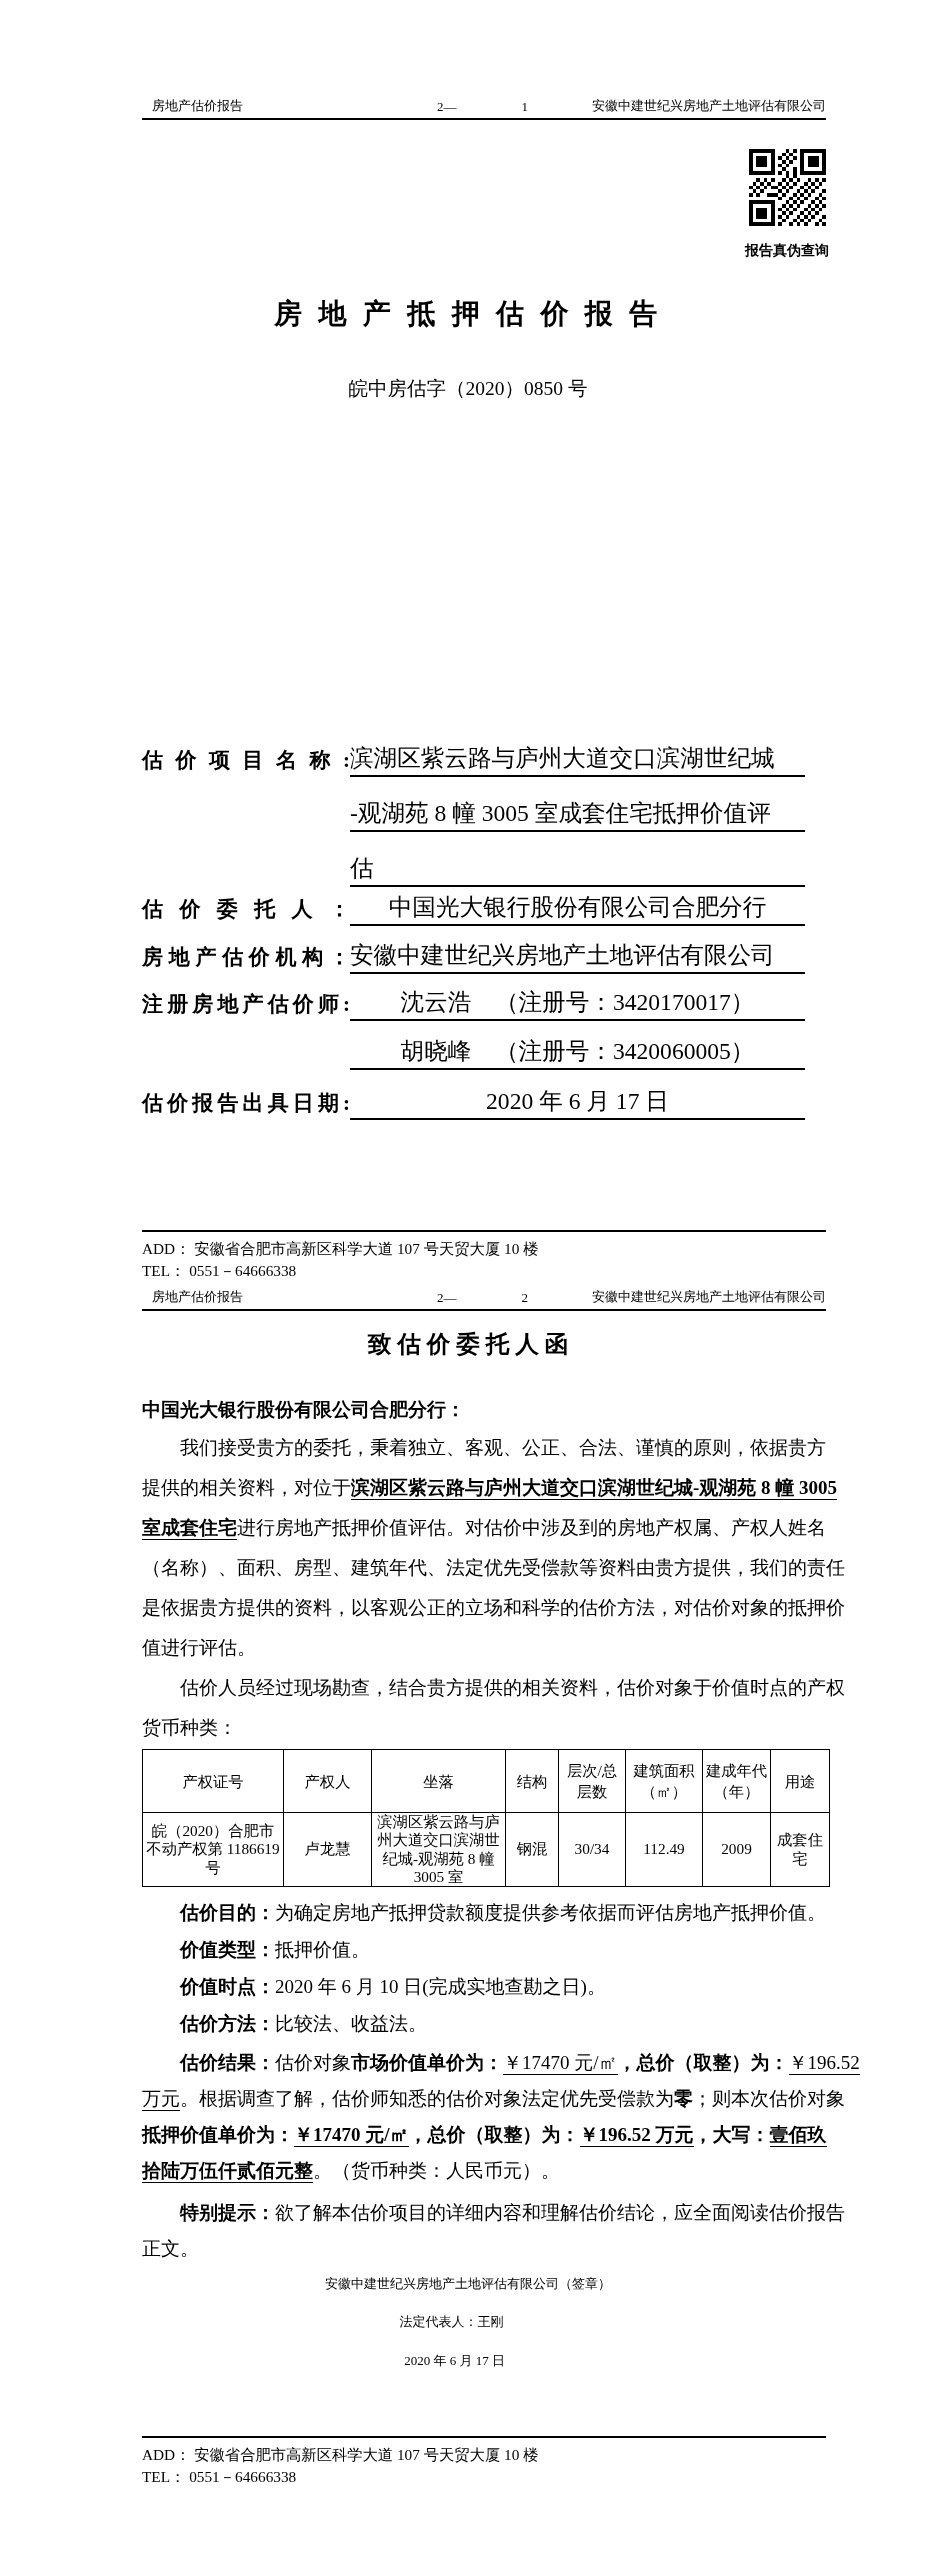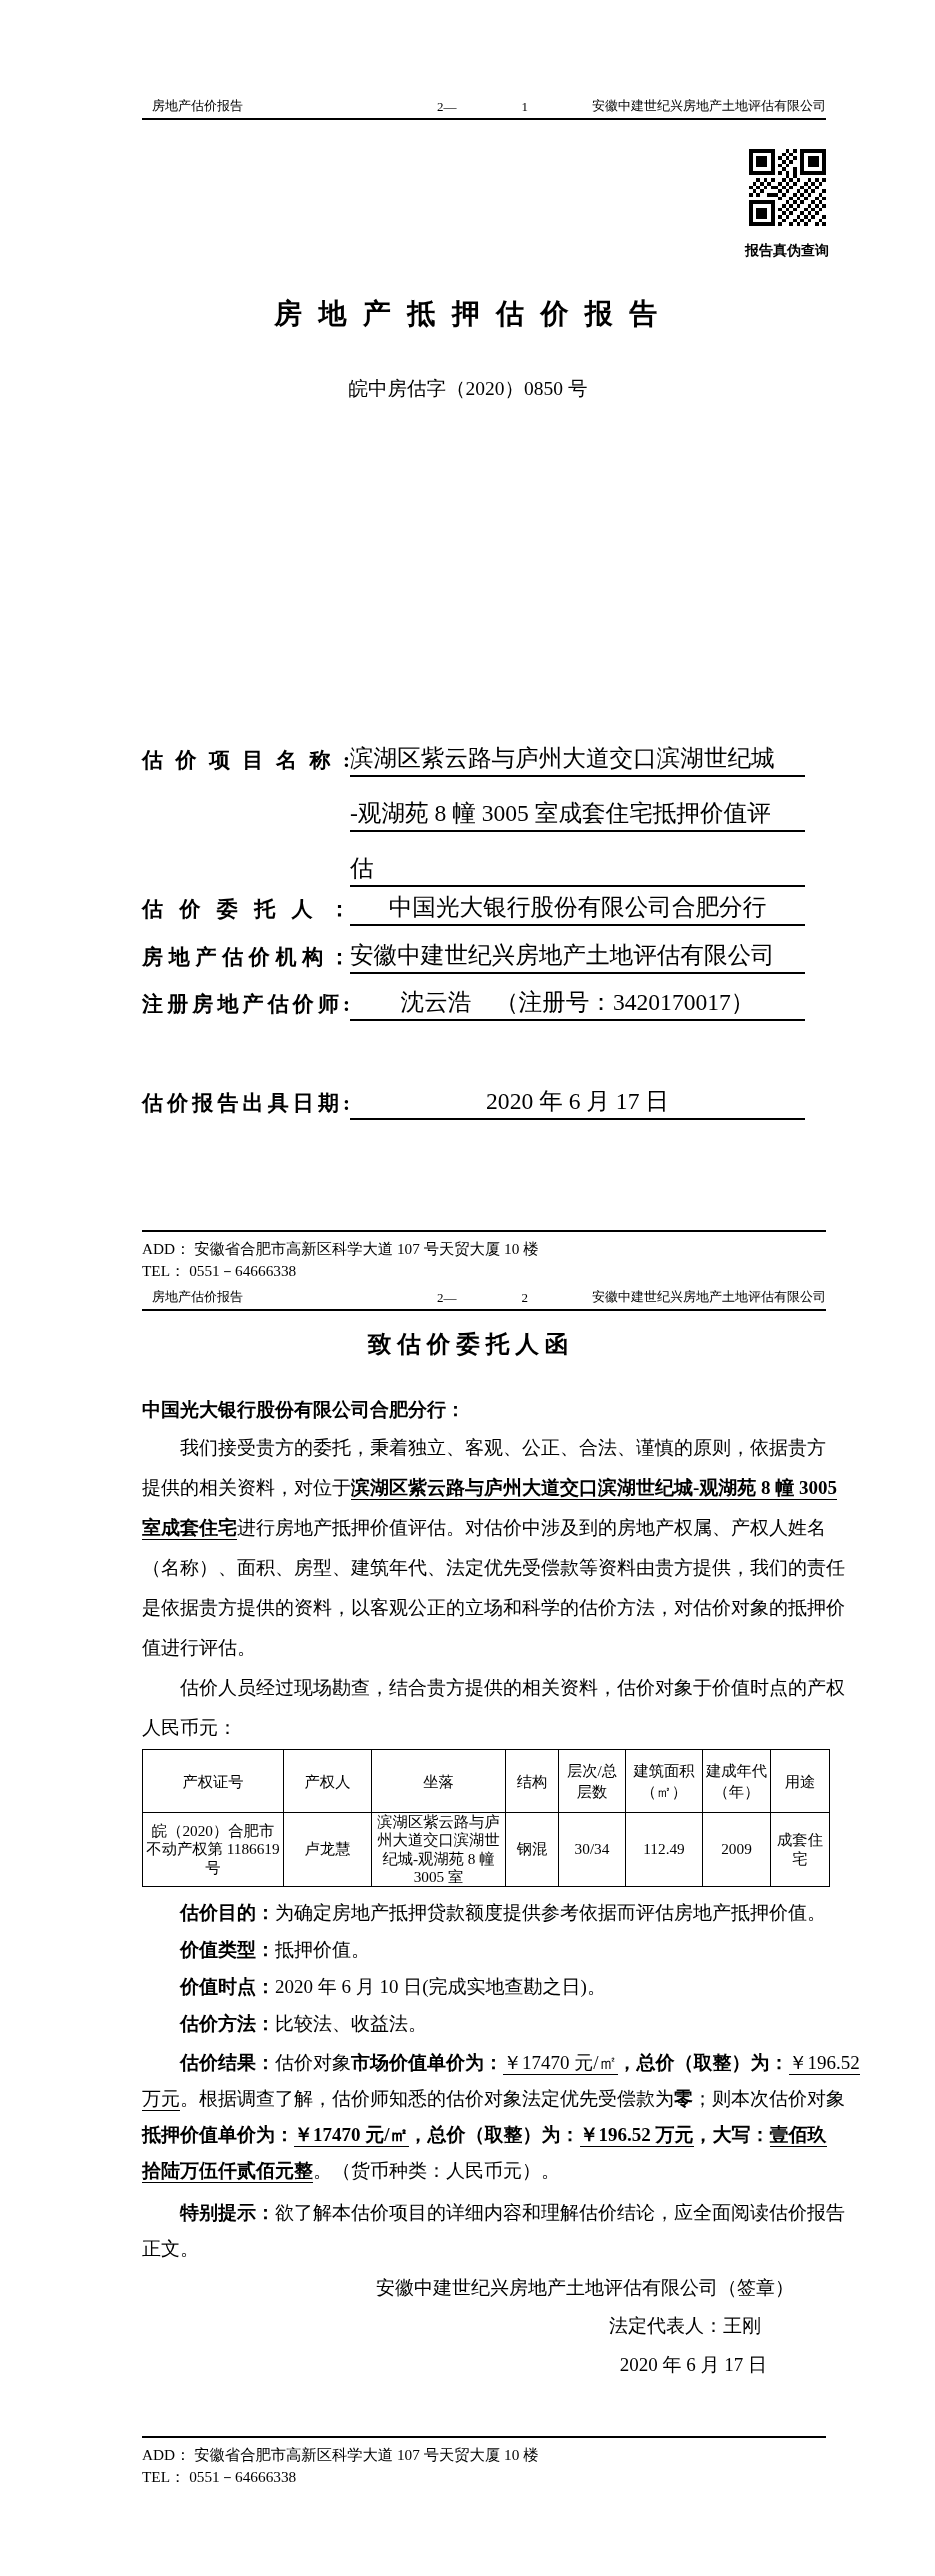--- a/index.html
+++ b/index.html
@@ -52,21 +52,21 @@
   .u { border-bottom:1.8px solid #000; padding-bottom:1.2px; }
 
   
   table.ptable { position:absolute; left:142px; top:1749px; width:687px; border-collapse:collapse; table-layout:fixed; font-size:15.3px; }
   .ptable th, .ptable td { border:1.2px solid #000; text-align:center; vertical-align:middle; font-weight:400; padding:0 2.4px; }
   .ptable thead tr { height:63px; }
   .ptable tbody tr { height:74px; }
   .ptable th { line-height:21px; }
   .ptable td { line-height:18.3px; }
 
-  .signoff { left:142px; width:684px; font-size:19px; text-align:right; white-space:nowrap; position:absolute; }
+  .signoff { left:142px; width:684px; font-size:13px; text-align:center; white-space:nowrap; position:absolute; }
   .so-company { top:2275px; padding-right:32px; }
   .so-rep     { top:2313px; padding-right:65px; }
   .so-date    { top:2352px; padding-right:59px; }
 </style>
 </head>
 <body>
 
 <div class="hdr" style="top:99px">
   <span class="h-left">房地产估价报告</span>
   <span class="h-center">
@@ -122,20 +122,21 @@
     <div class="f-row">
       <span class="f-label">房地产估价机构：</span>
       <div class="f-value a-left">安徽中建世纪兴房地产土地评估有限公司</div>
     </div>
     <div class="f-row">
       <span class="f-label">注册房地产估价师:</span>
       <div class="f-value a-center">沈云浩　（注册号：3420170017）</div>
     </div>
     <div class="f-row">
       <span class="f-label"></span>
+      <div class="f-value a-center">胡晓峰　（注册号：3420060005）</div>
     </div>
     <div class="f-row">
       <span class="f-label">估价报告出具日期:</span>
       <div class="f-value a-center">2020 年 6 月 17 日</div>
     </div>
   </div>
 
 <div class="pfoot" style="top:1230px">
   <div>ADD： 安徽省合肥市高新区科学大道 107 号天贸大厦 10 楼</div>
   <div>TEL： 0551－64666338</div>
@@ -154,21 +155,21 @@
 <div class="abs salut">中国光大银行股份有限公司合肥分行：</div>
 
 <div class="blk lh68" style="top:1428px">
     <div class="tline"><span>　　我们接受贵方的委托，秉着独立、客观、公正、合法、谨慎的原则，依据贵方</span></div>
     <div class="tline"><span>提供的相关资料，对位于</span><span class="b u">滨湖区紫云路与庐州大道交口滨湖世纪城-观湖苑 8 幢 3005</span></div>
     <div class="tline"><span class="b u">室成套住宅</span><span>进行房地产抵押价值评估。对估价中涉及到的房地产权属、产权人姓名</span></div>
     <div class="tline"><span>（名称）、面积、房型、建筑年代、法定优先受偿款等资料由贵方提供，我们的责任</span></div>
     <div class="tline"><span>是依据贵方提供的资料，以客观公正的立场和科学的估价方法，对估价对象的抵押价</span></div>
     <div class="tline"><span>值进行评估。</span></div>
     <div class="tline"><span>　　估价人员经过现场勘查，结合贵方提供的相关资料，估价对象于价值时点的产权</span></div>
-    <div class="tline"><span>人民币元：</span></div>
+    <div class="tline"><span>货币种类：</span></div>
   </div>
 
 <table class="ptable">
   <colgroup>
     <col style="width:141px">
       <col style="width:88px">
       <col style="width:134px">
       <col style="width:53px">
     <col style="width:67px">
       <col style="width:77px">

